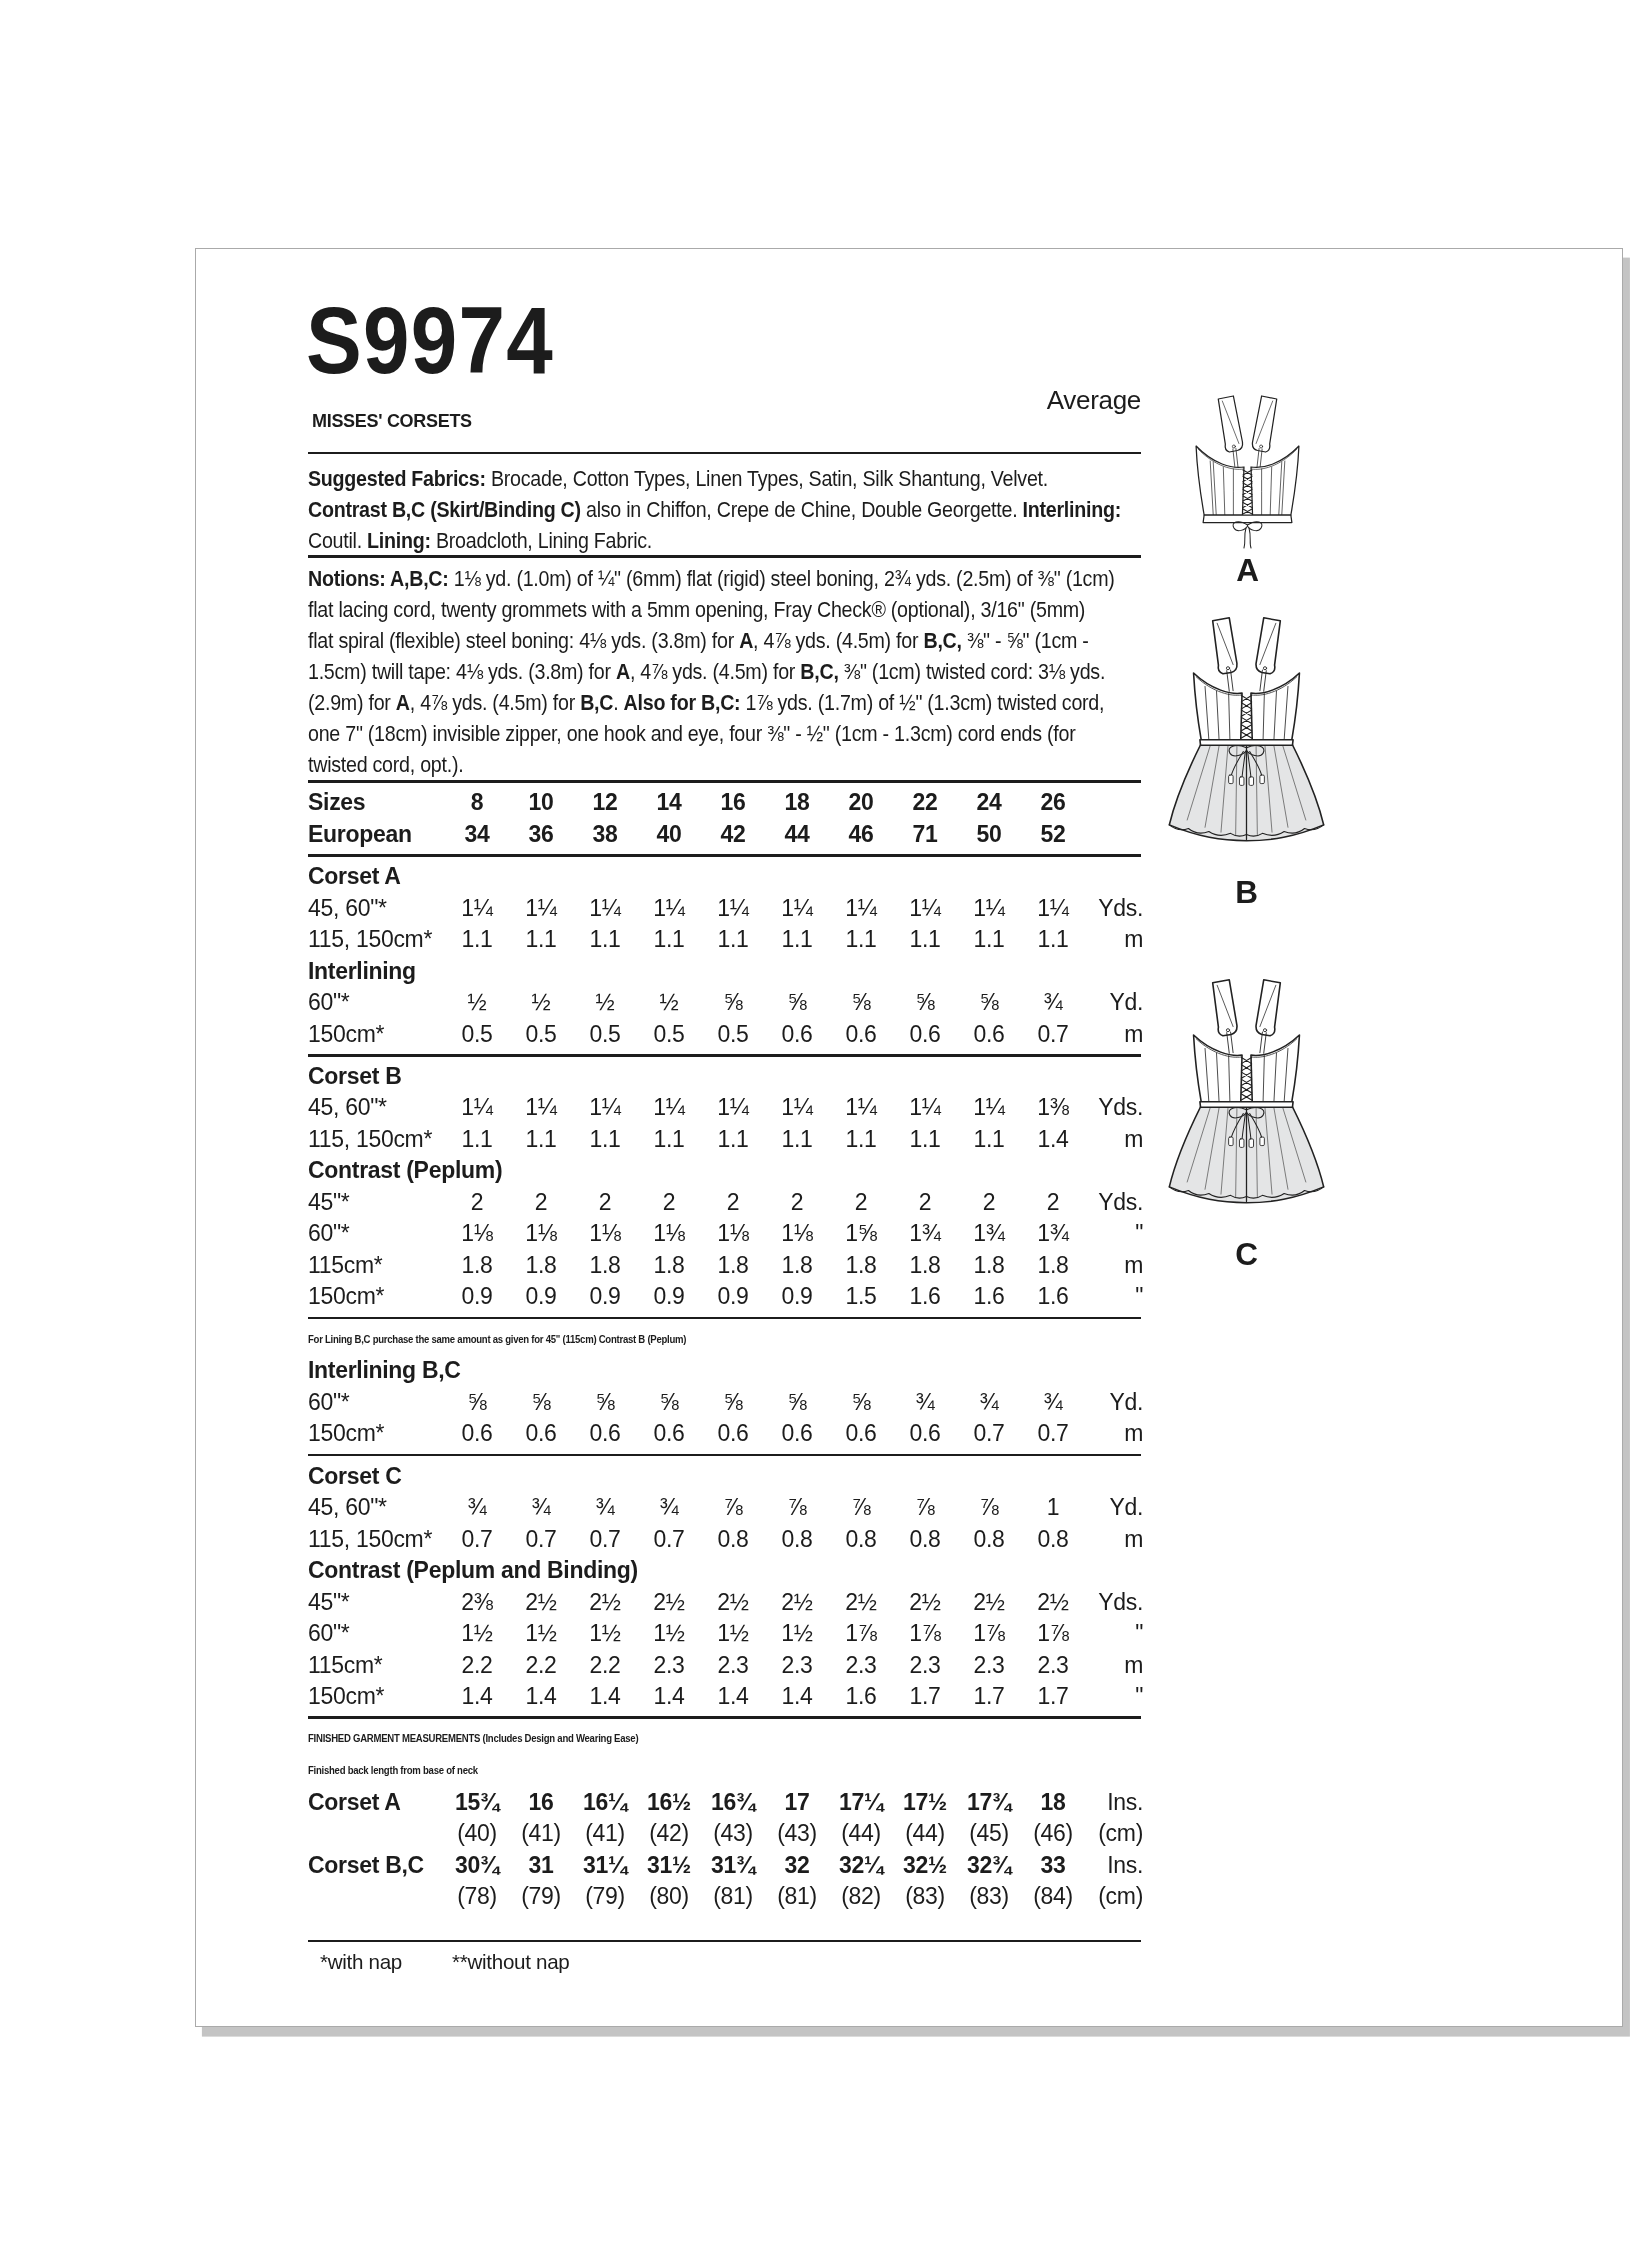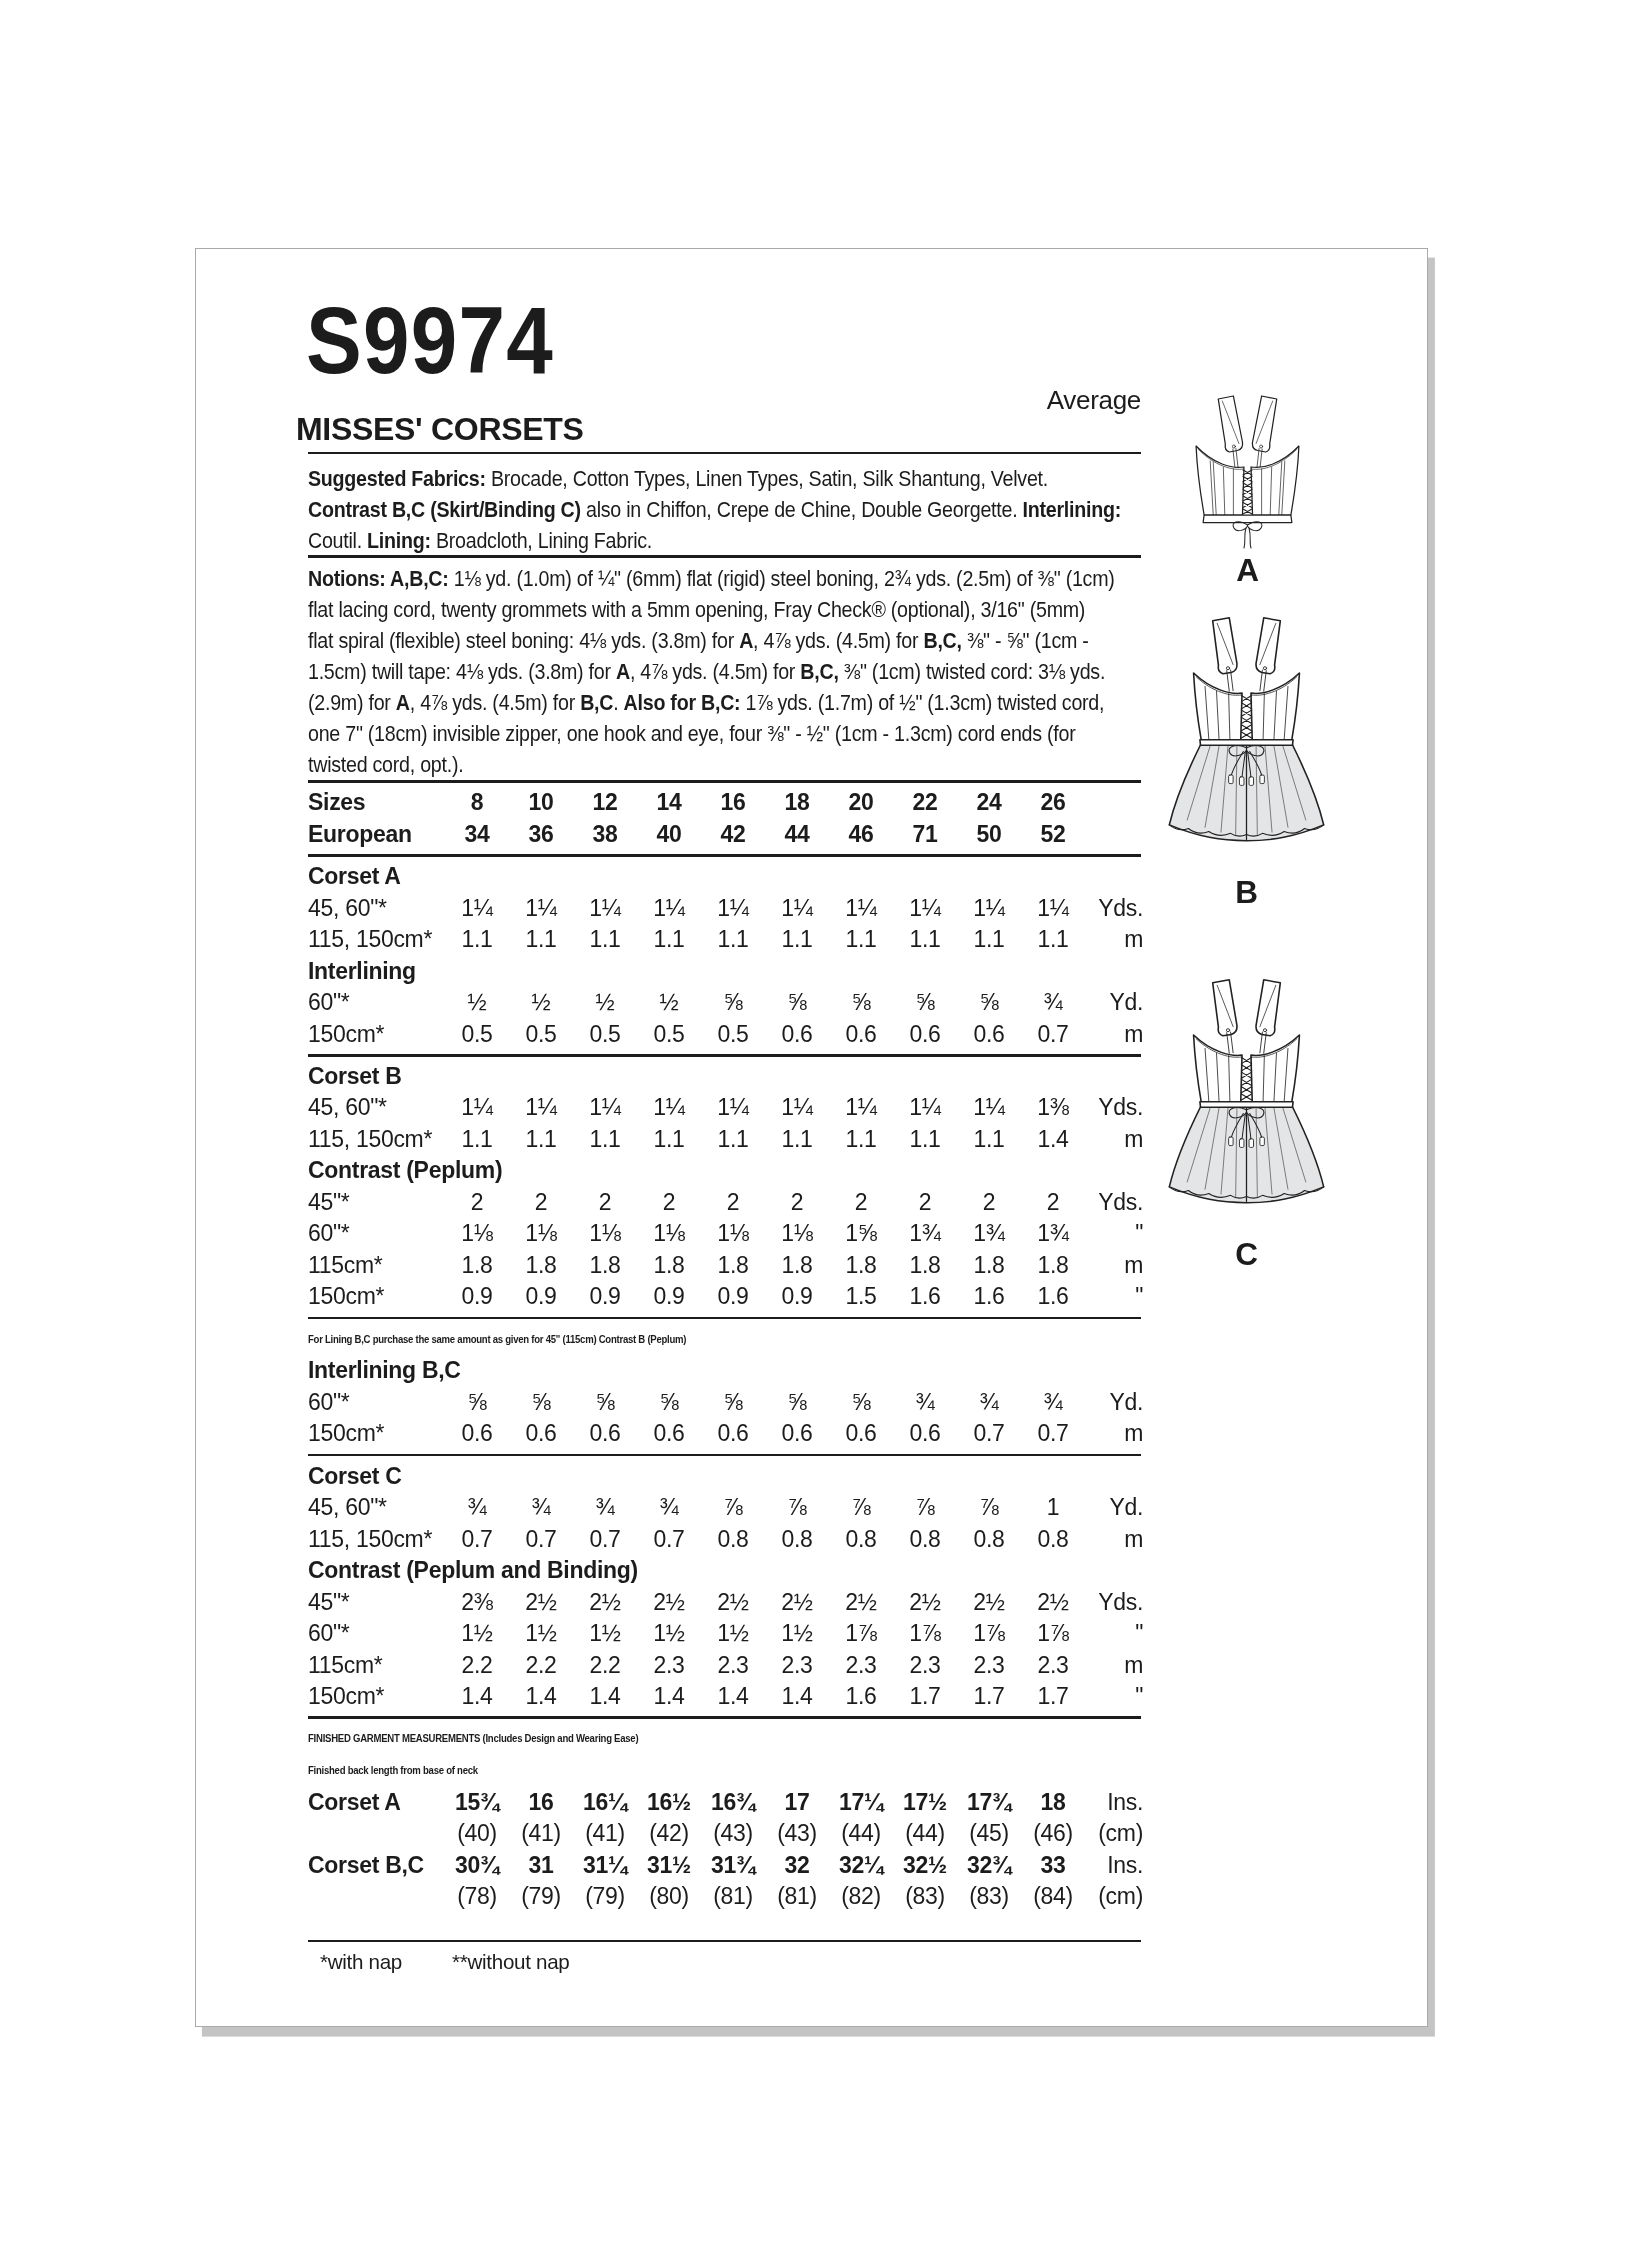--- a/index.html
+++ b/index.html
@@ -1,32 +1,32 @@
 <!DOCTYPE html>
 <html style="font-size:11px"><head>
 <meta charset="utf-8">
 <style>
   html,body{margin:0;padding:0;}
   body{
     width:1645px;height:2261px;background:#ffffff;position:relative;
     font-family:"Liberation Sans","DejaVu Sans",sans-serif;color:#1c1c1c;
   }
   .page{
-    position:absolute;left:195px;top:248px;width:1233px;height:1779px;
+    position:absolute;left:195px;top:248px;width:1428px;height:1779px;
     background:#fff;border:1.4px solid #aaaaaa;box-sizing:border-box;
     box-shadow:6.9px 9.6px 0 #c4c4c4;letter-spacing:-0.3px;padding-left:26px;
   }
   .abs{position:absolute;}
   .b{font-weight:bold;}
   #pattern-number{
     left:110px;top:44px;font-size:95px;font-weight:bold;line-height:1;
     letter-spacing:1.4px;transform:scaleX(.88);transform-origin:0 0;white-space:nowrap;
   }
   #difficulty{left:112px;top:136px;width:833px;text-align:right;font-size:26px;line-height:1.2;}
-  #garment-title{left:100px;top:162px;font-size:32px;font-weight:bold;white-space:nowrap;}
+  #garment-title{left:116px;top:162px;font-size:18px;font-weight:bold;white-space:nowrap;}
   .hr3{left:112px;width:833px;height:2.1px;background:#1c1c1c;}
   .hr4{left:112px;width:833px;height:2.7px;background:#1c1c1c;}
   #rule-title{top:203px;}
   #rule-fabrics{top:306px;}
   #rule-footer{top:1691px;}
   .para .pline{white-space:nowrap;line-height:31px;font-size:22.6px;}
   .cx{transform:scaleX(.87);transform-origin:0 0;}
   #fabrics{left:112px;top:214px;}
   #notions{left:112px;top:314px;}
   #yardage{left:112px;top:527px;width:833px;}

